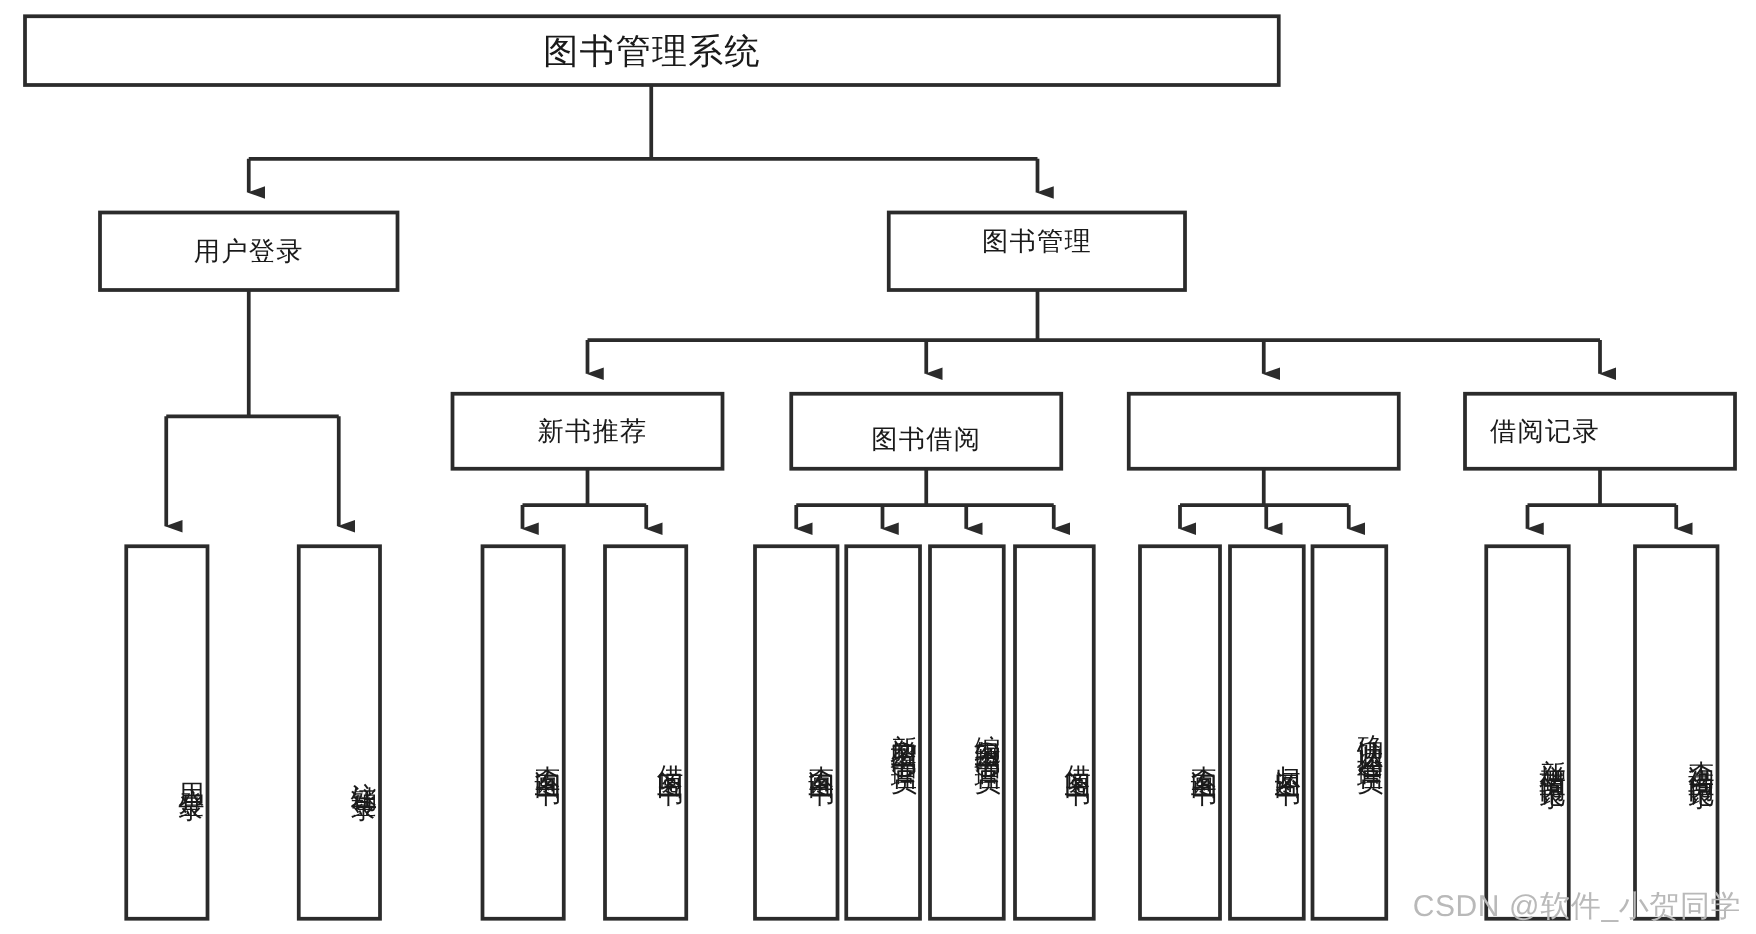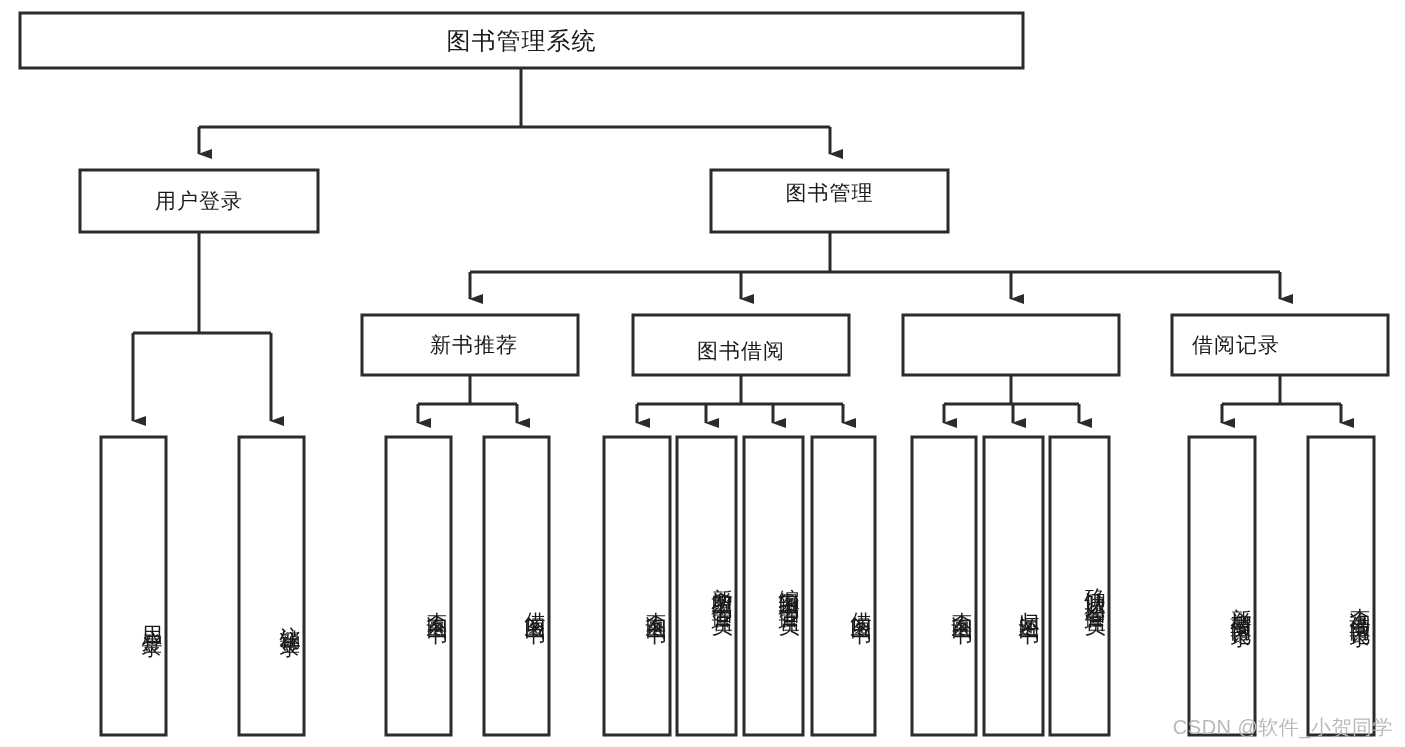--- a/index.html
+++ b/index.html
@@ -36,21 +36,21 @@
     padding-top:6px;
     box-sizing:border-box;
   }
   .node-label.vertical.pad-lg{padding-top:34px;}
   .node-label.vertical.pad-xl{padding-top:62px;}
 
   .watermark{
     position:absolute;
     right:12px;bottom:6px;
     color:#b9b9b9;
-    font-size:20px;
+    font-size:24px;
     letter-spacing:0.5px;
     white-space:nowrap;
     pointer-events:none;
   }
 </style>
 </head>
 <body>
 
 <div id="diagram-root">
 
@@ -122,21 +122,21 @@
     <path class="connector" marker-end="url(#arrow)" d="M 944 404 L 944 423"></path>
     <path class="connector" marker-end="url(#arrow)" d="M 1013 404 L 1013 423"></path>
     <path class="connector" marker-end="url(#arrow)" d="M 1079 404 L 1079 423"></path>
 
     <path class="connector" d="M 1280 375 L 1280 404"></path>
     <path class="connector" d="M 1222 404 L 1341 404"></path>
     <path class="connector" marker-end="url(#arrow)" d="M 1222 404 L 1222 423"></path>
     <path class="connector" marker-end="url(#arrow)" d="M 1341 404 L 1341 423"></path>
   </svg>
 
-  <div class="node-label" style="left:20px;top:13px;width:1003px;height:55px;font-size:24px;">图书管理系统</div>
+  <div class="node-label" style="left:20px;top:13px;width:1003px;height:55px;font-size:28px;">图书管理系统</div>
 
   <div class="node-label" style="left:80px;top:170px;width:238px;height:62px;">用户登录</div>
   <div class="node-label" style="left:711px;top:170px;width:237px;height:46px;">图书管理</div>
 
   <div class="node-label" style="left:362px;top:315px;width:224px;height:60px;">新书推荐</div>
   <div class="node-label" style="left:633px;top:315px;width:216px;height:72px;text-align:right;">图书借阅</div>
   <div class="node-label" style="left:1128px;top:315px;width:216px;height:60px;">借阅记录</div>
 
   <div class="node-label vertical pad-xl" style="left:101px;top:437px;width:65px;height:298px;">用户登录</div>
   <div class="node-label vertical pad-xl" style="left:239px;top:437px;width:65px;height:298px;">注销登录</div>

